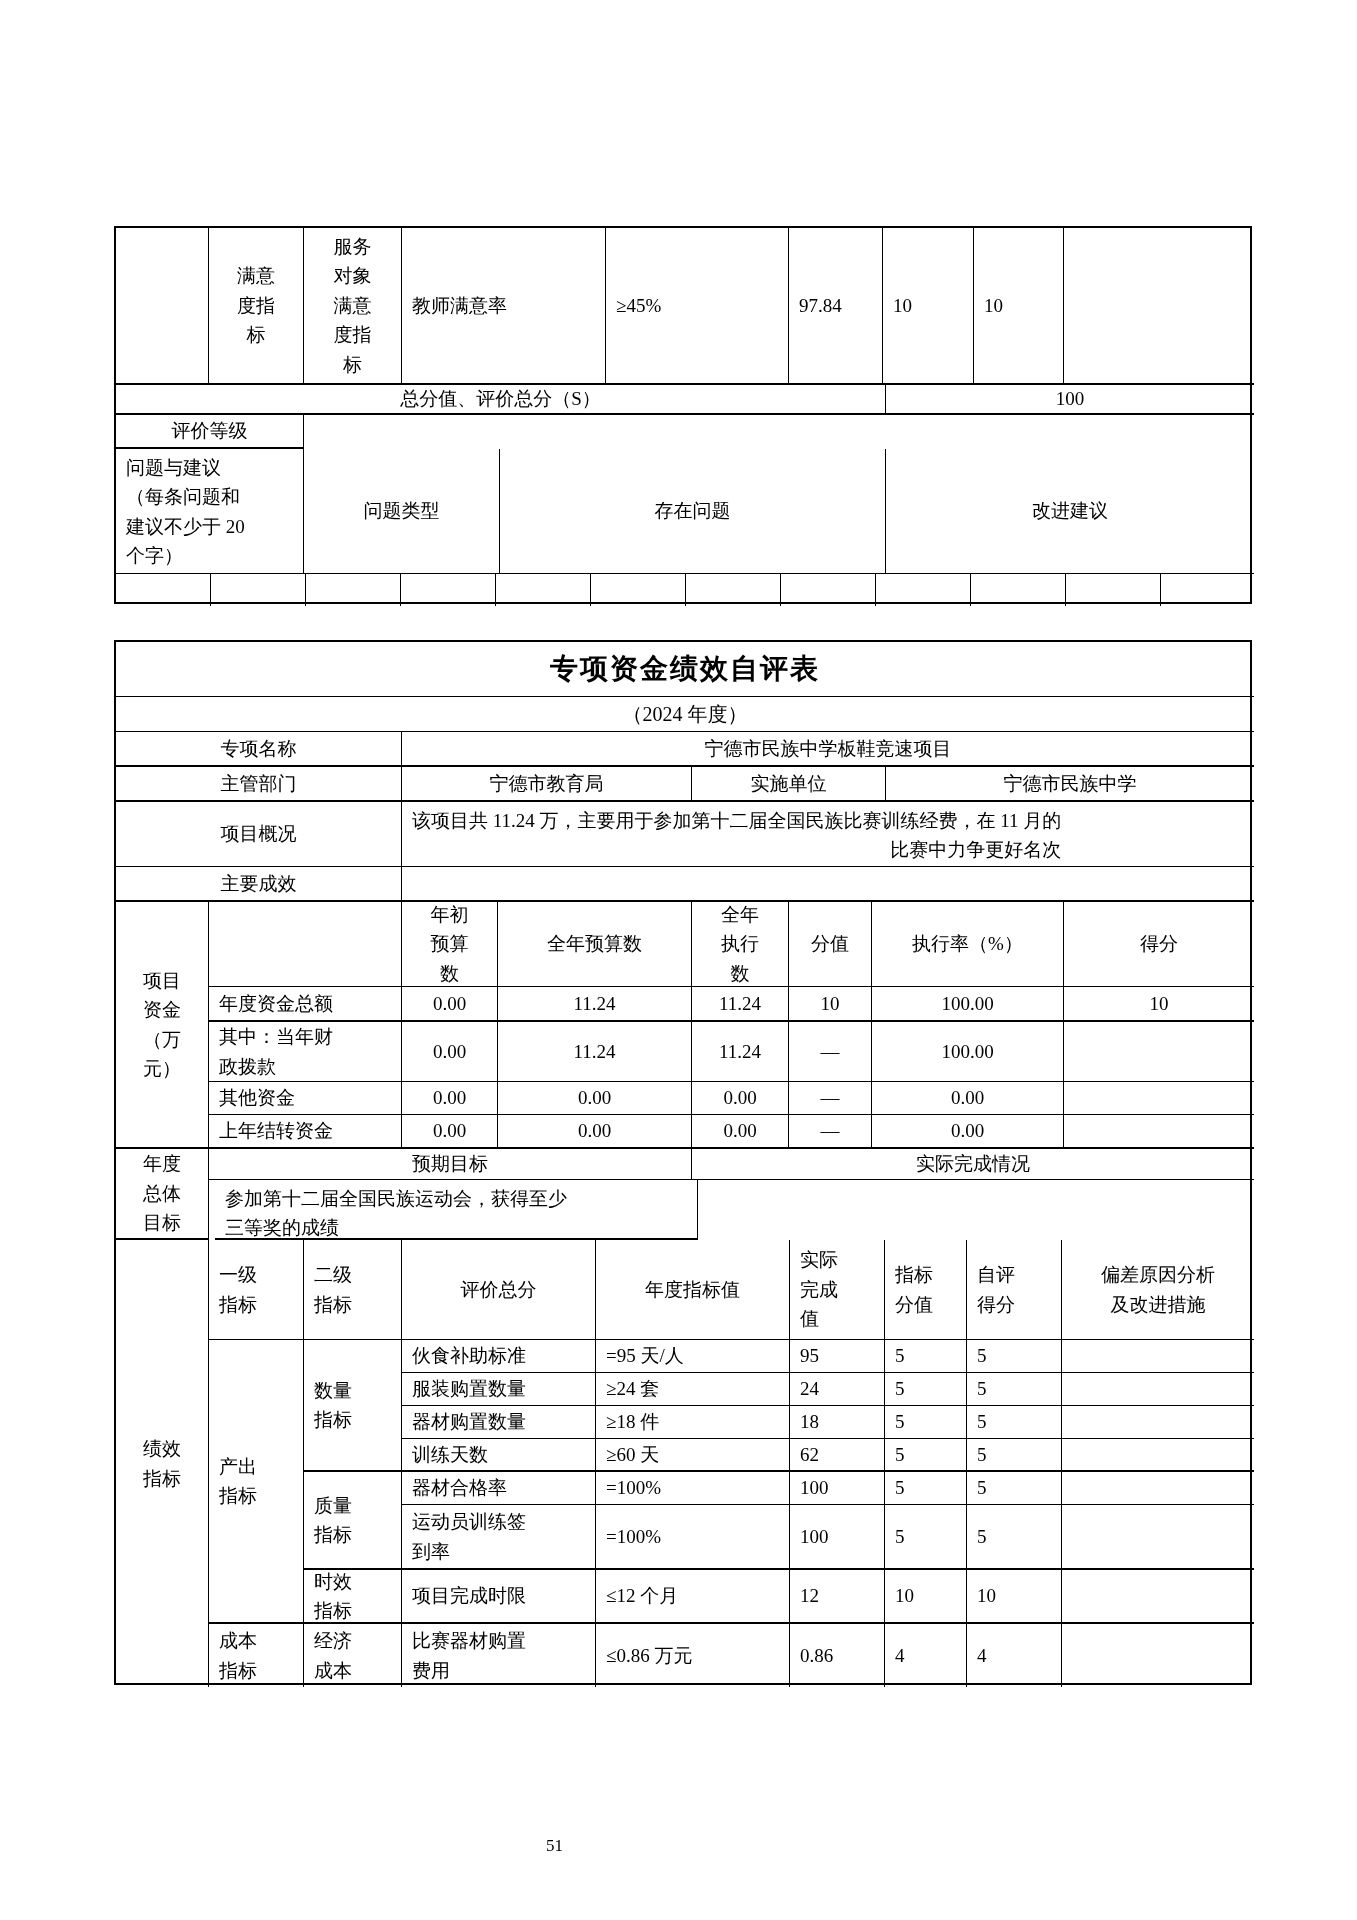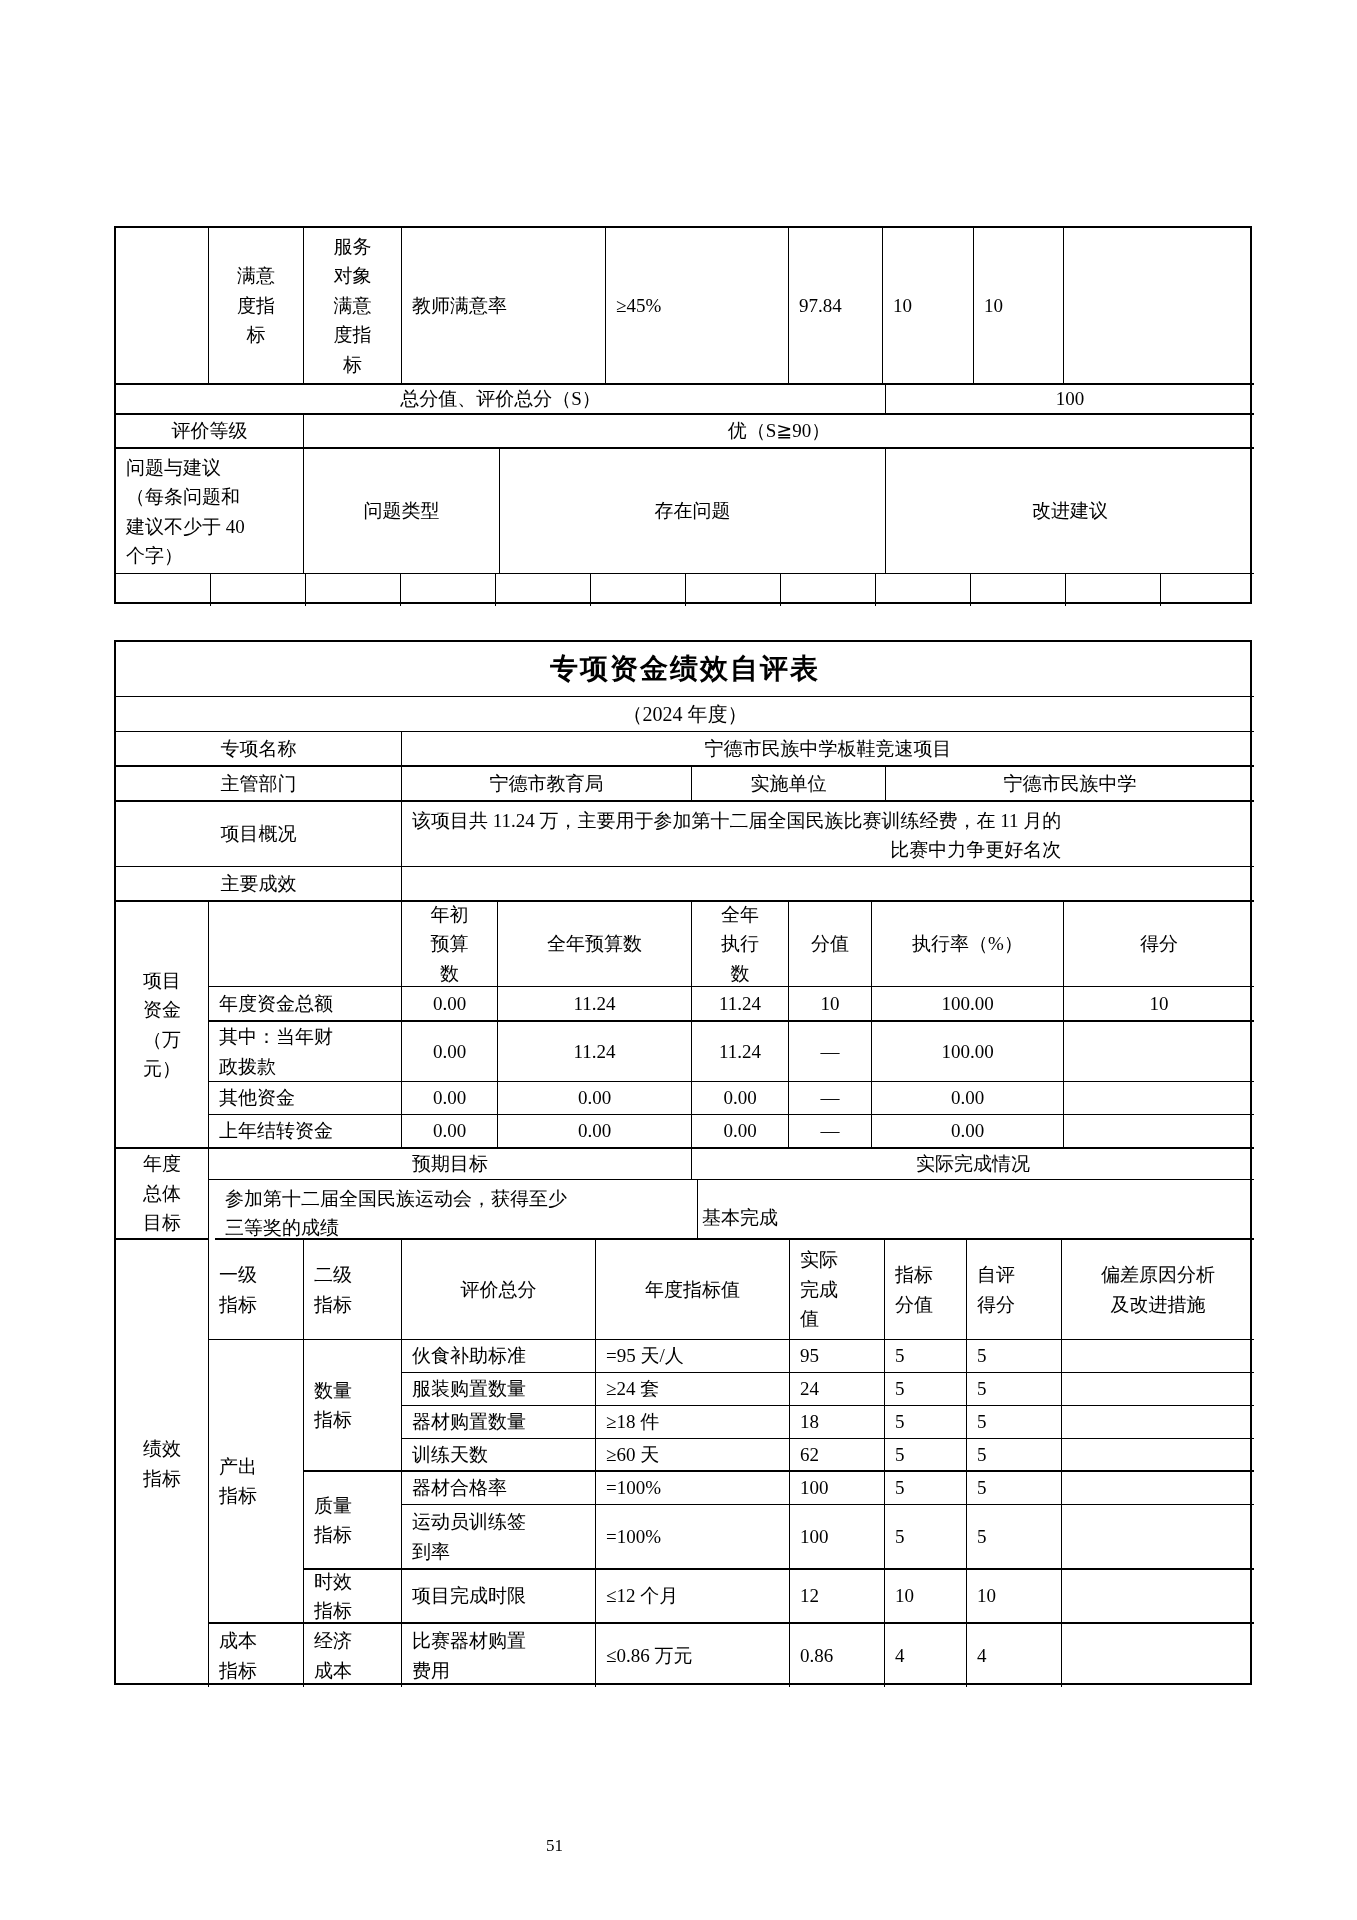--- a/index.html
+++ b/index.html
@@ -39,25 +39,24 @@
     <div class="c bb la" style="left:490px;top:0px;width:183px;height:157px;">≥45%</div>
     <div class="c bb la" style="left:673px;top:0px;width:94px;height:157px;">97.84</div>
     <div class="c bb la" style="left:767px;top:0px;width:91px;height:157px;">10</div>
     <div class="c bb la" style="left:858px;top:0px;width:90px;height:157px;">10</div>
     <div class="c bb nr" style="left:948px;top:0px;width:190px;height:157px;"></div>
 
     <div class="c bb" style="left:0px;top:157px;width:770px;height:30px;">总分值、评价总分（S）</div>
     <div class="c bb nr" style="left:770px;top:157px;width:368px;height:30px;">100</div>
 
     <div class="c bb" style="left:0px;top:187px;width:188px;height:34px;">评价等级</div>
-    <div class="c bb nr" style="left:188px;top:187px;width:950px;height:34px;">优（S≧90）</div>
 
     <div class="c la top" style="left:0px;top:221px;width:188px;height:125px;">问题与建议
 （每条问题和
-建议不少于 40
+建议不少于 20
 个字）</div>
     <div class="c" style="left:188px;top:221px;width:196px;height:125px;">问题类型</div>
     <div class="c" style="left:384px;top:221px;width:386px;height:125px;">存在问题</div>
     <div class="c nr" style="left:770px;top:221px;width:368px;height:125px;">改进建议</div>
 
     <div class="c nb" style="left:0px;top:346px;width:95px;height:32px;"></div>
     <div class="c nb" style="left:95px;top:346px;width:95px;height:32px;"></div>
     <div class="c nb" style="left:190px;top:346px;width:95px;height:32px;"></div>
     <div class="c nb" style="left:285px;top:346px;width:95px;height:32px;"></div>
     <div class="c nb" style="left:380px;top:346px;width:95px;height:32px;"></div>
@@ -139,21 +138,20 @@
     <div class="c bb" style="left:756px;top:473px;width:192px;height:34px;">0.00</div>
     <div class="c bb nr" style="left:948px;top:473px;width:190px;height:34px;"></div>
 
     <div class="c bb" style="left:0px;top:507px;width:93px;height:91px;">年度
 总体
 目标</div>
     <div class="c" style="left:93px;top:507px;width:483px;height:31px;">预期目标</div>
     <div class="c nr" style="left:576px;top:507px;width:562px;height:31px;">实际完成情况</div>
     <div class="c bb la top" style="left:99px;top:538px;width:483px;height:60px;">参加第十二届全国民族运动会，获得至少
 三等奖的成绩</div>
-    <div class="c bb nr la bot" style="left:576px;top:538px;width:562px;height:60px;">基本完成</div>
 
     <div class="c nb" style="left:0px;top:598px;width:93px;height:447px;">绩效
 指标</div>
     <div class="c la" style="left:93px;top:598px;width:95px;height:100px;">一级
 指标</div>
     <div class="c la" style="left:188px;top:598px;width:98px;height:100px;">二级
 指标</div>
     <div class="c" style="left:286px;top:598px;width:194px;height:100px;">评价总分</div>
     <div class="c" style="left:480px;top:598px;width:194px;height:100px;">年度指标值</div>
     <div class="c la" style="left:674px;top:598px;width:95px;height:100px;">实际

